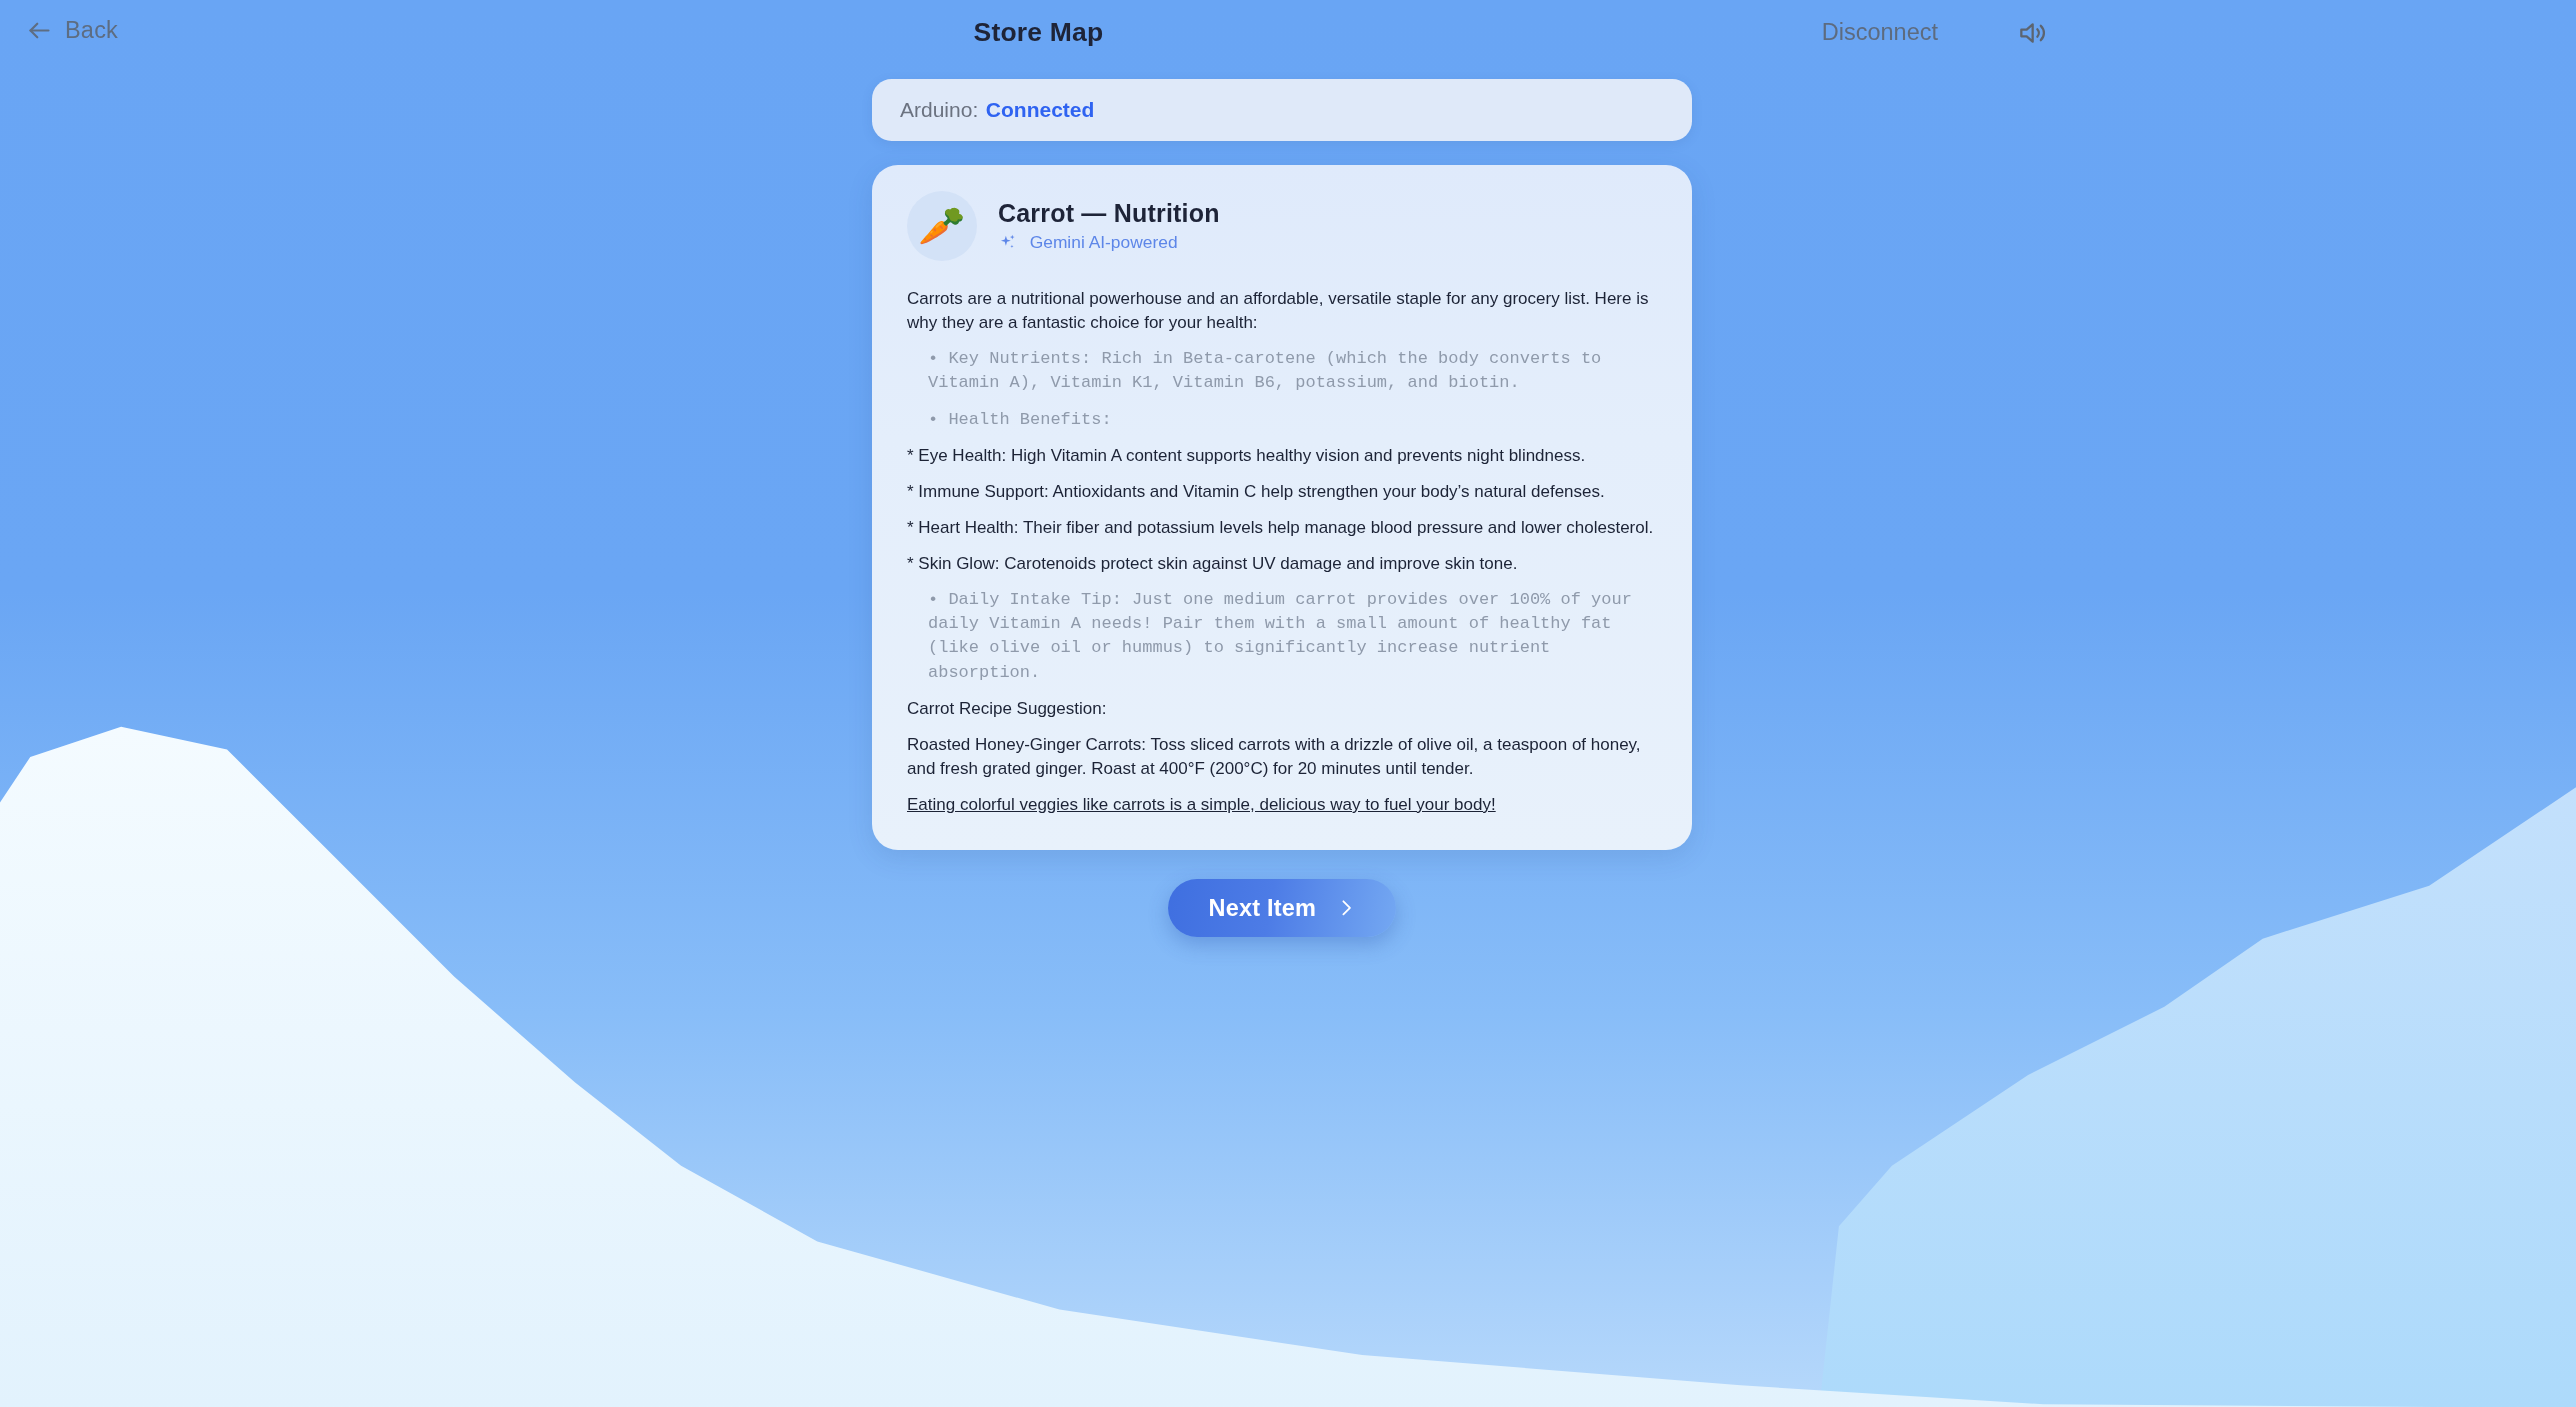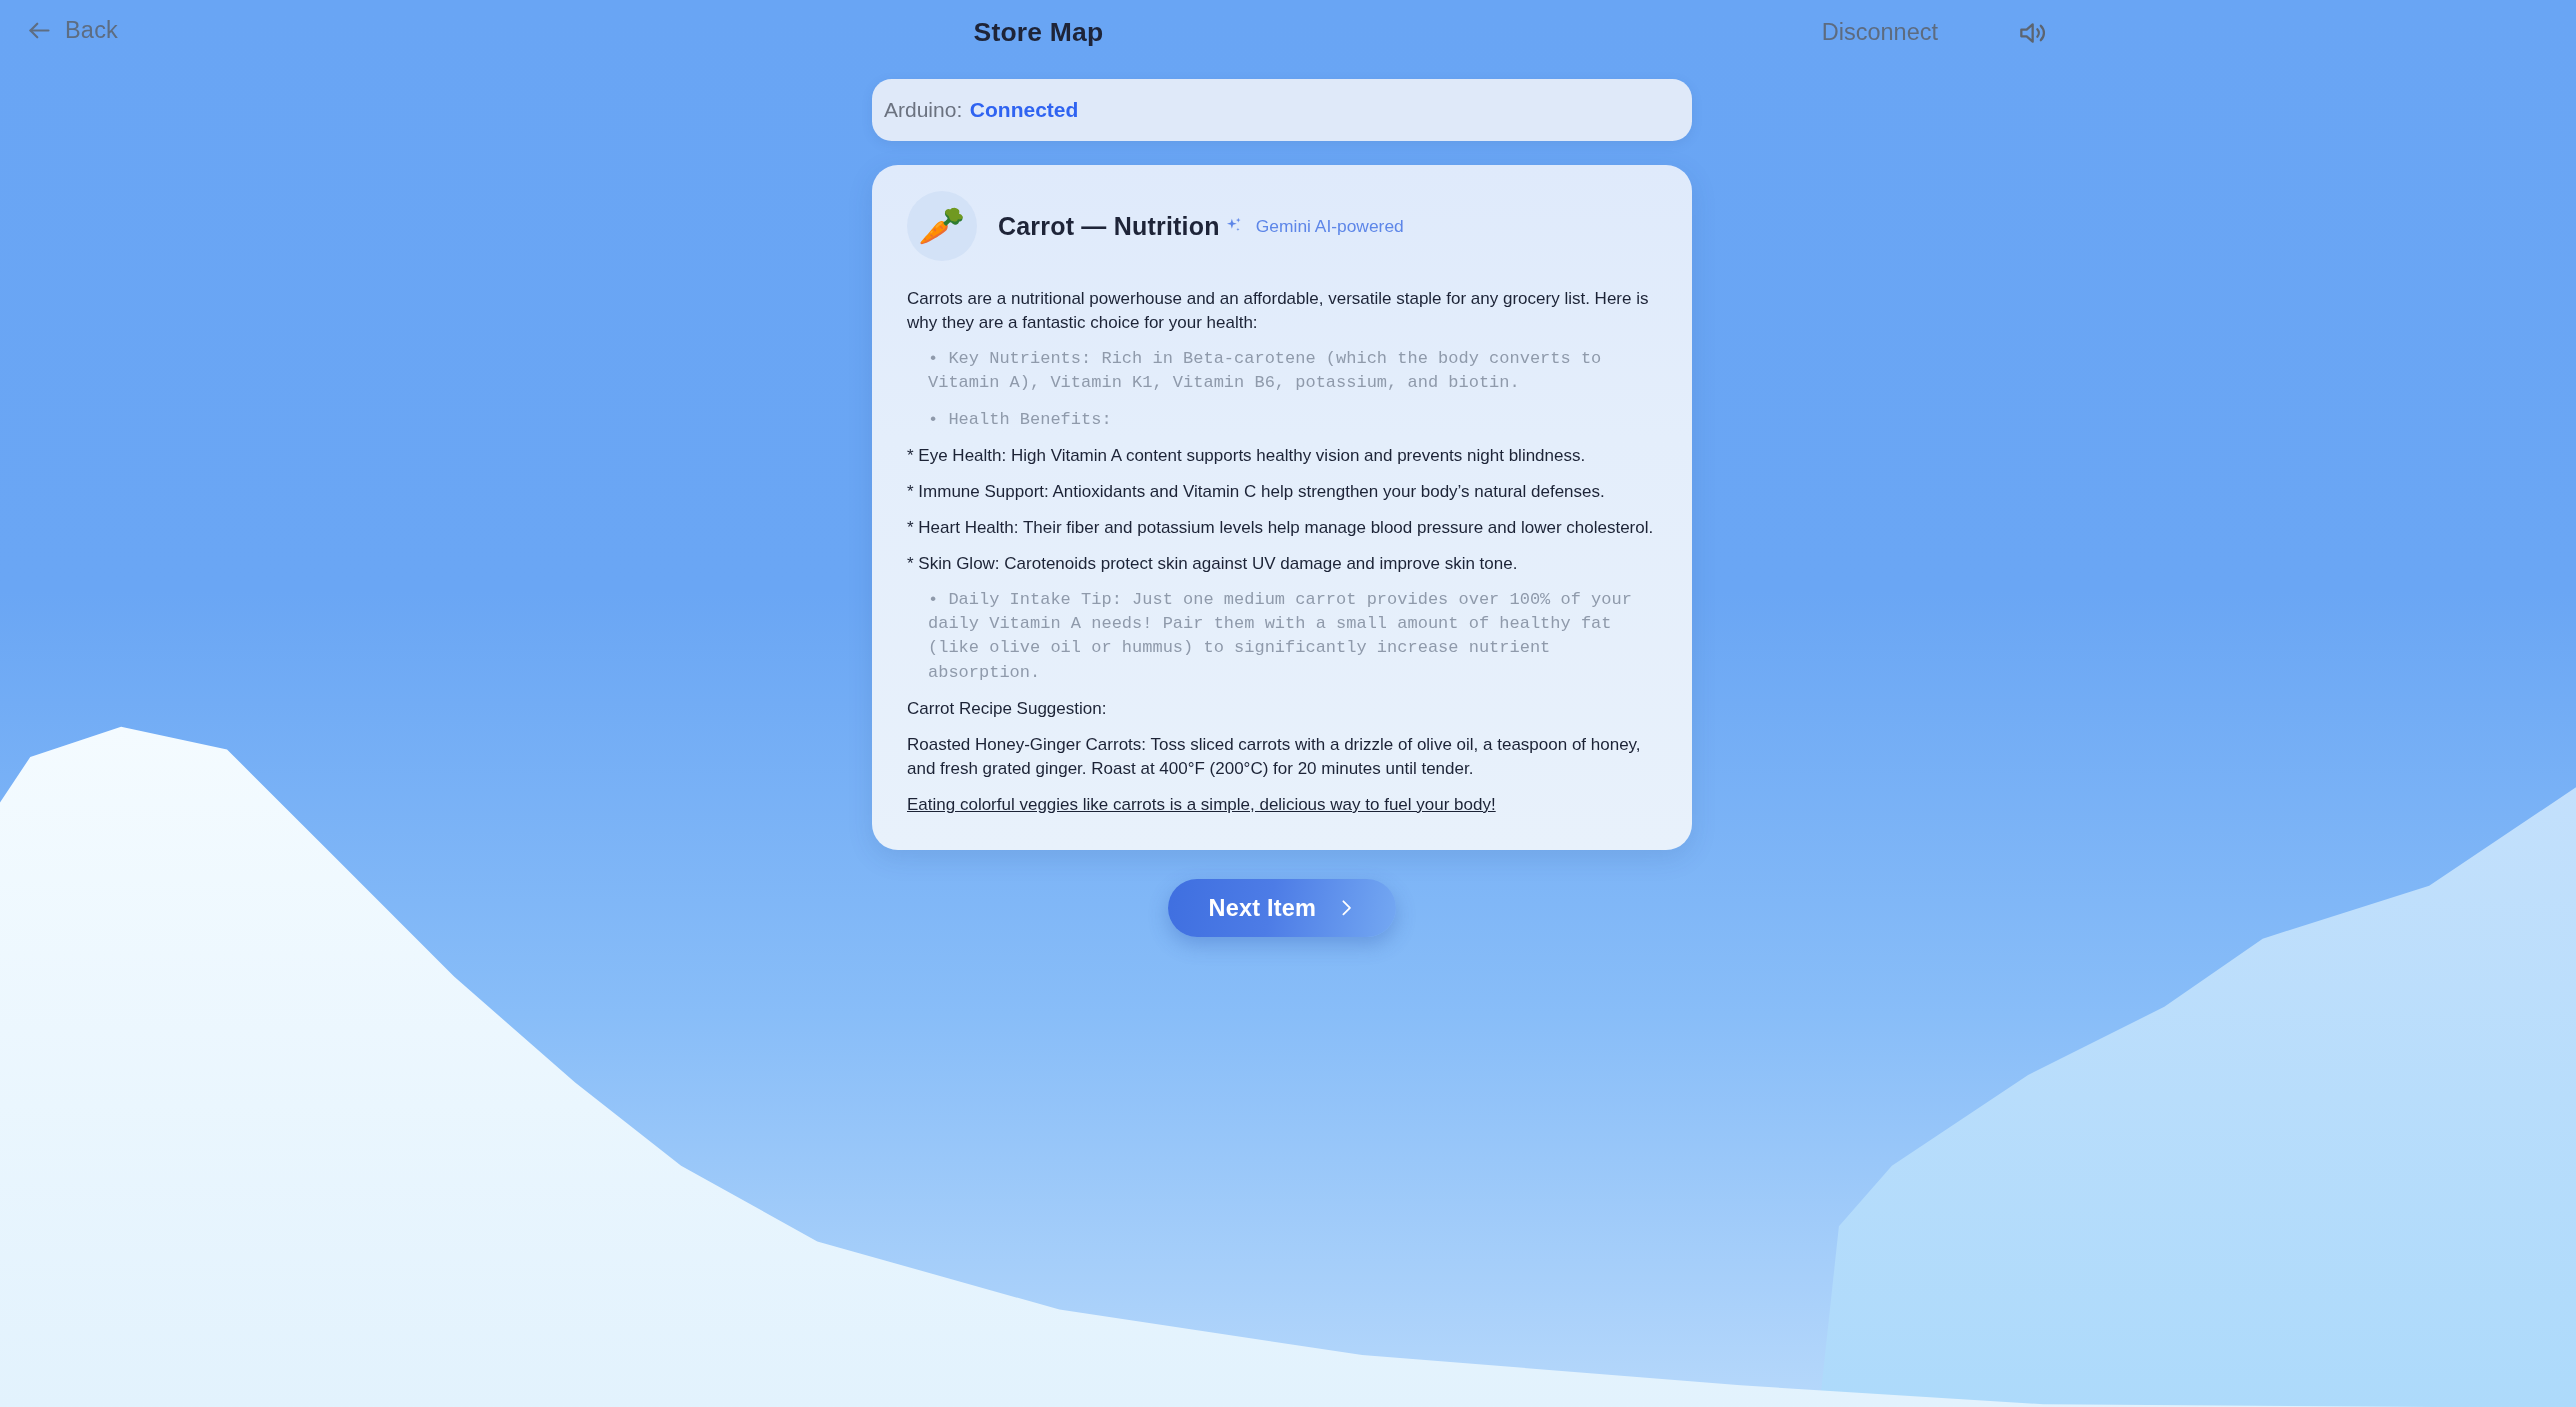--- a/index.html
+++ b/index.html
@@ -93,21 +93,21 @@
   }
 
   
   #arduino-status {
     height: 62px;
     border-radius: 19.7px;
     background: #dfe9f9;
     box-shadow: 0 3px 12px rgba(40,70,130,.10);
     display: flex;
     align-items: center;
-    padding: 0 12px;
+    padding: 0 28px;
     font-size: 21px;
     color: #6b7280;
   }
   #arduino-status-value {
     color: #2f63f1;
     font-weight: bold;
     margin-left: 7.6px;
   }
 
   
@@ -129,21 +129,21 @@
     width: 70px; height: 70px;
     border-radius: 50%;
     background: #d3e2f7;
     display: flex;
     align-items: center;
     justify-content: center;
     font-size: 38px;
     line-height: 1;
     flex: 0 0 auto;
   }
-  #card-head-text { display: flex; flex-direction: row; gap: 4.5px; }
+  #card-head-text { display: flex; flex-direction: column; gap: 4.5px; }
   #item-title {
     font-size: 25px;
     font-weight: bold;
     color: #1e2438;
     letter-spacing: 0.2px;
   }
   #ai-badge {
     display: flex;
     align-items: center;
     gap: 12px;

